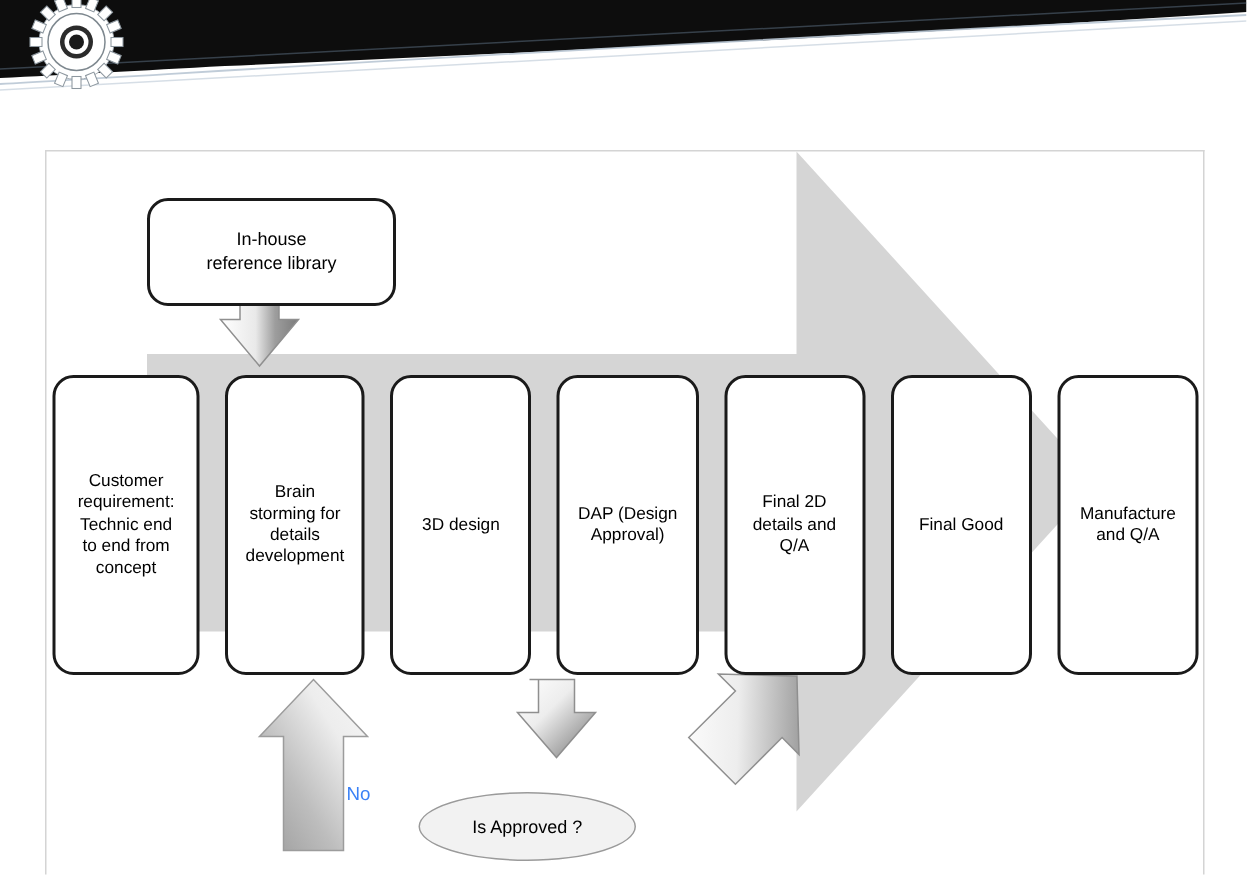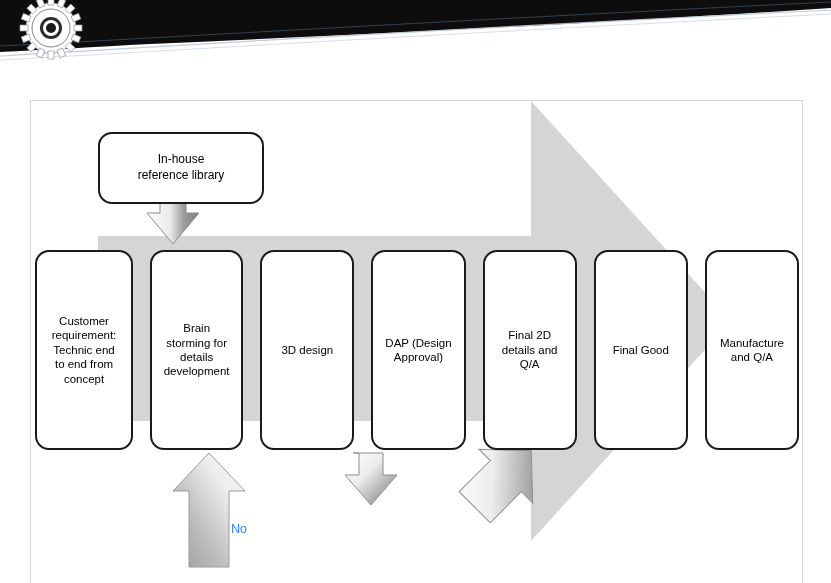--- a/index.html
+++ b/index.html
@@ -263,14 +263,17 @@
       <span>Final Good</span>
     </div>
     <div class="pbox" style="width:96px">
       <span>Manufacture
 and Q/A</span>
     </div>
   </div>
 
   <div class="no-label">No</div>
 
+  <div class="decision">
+    <span>Is Approved ?</span>
+  </div>
 
 </div>
 
 </body></html>

